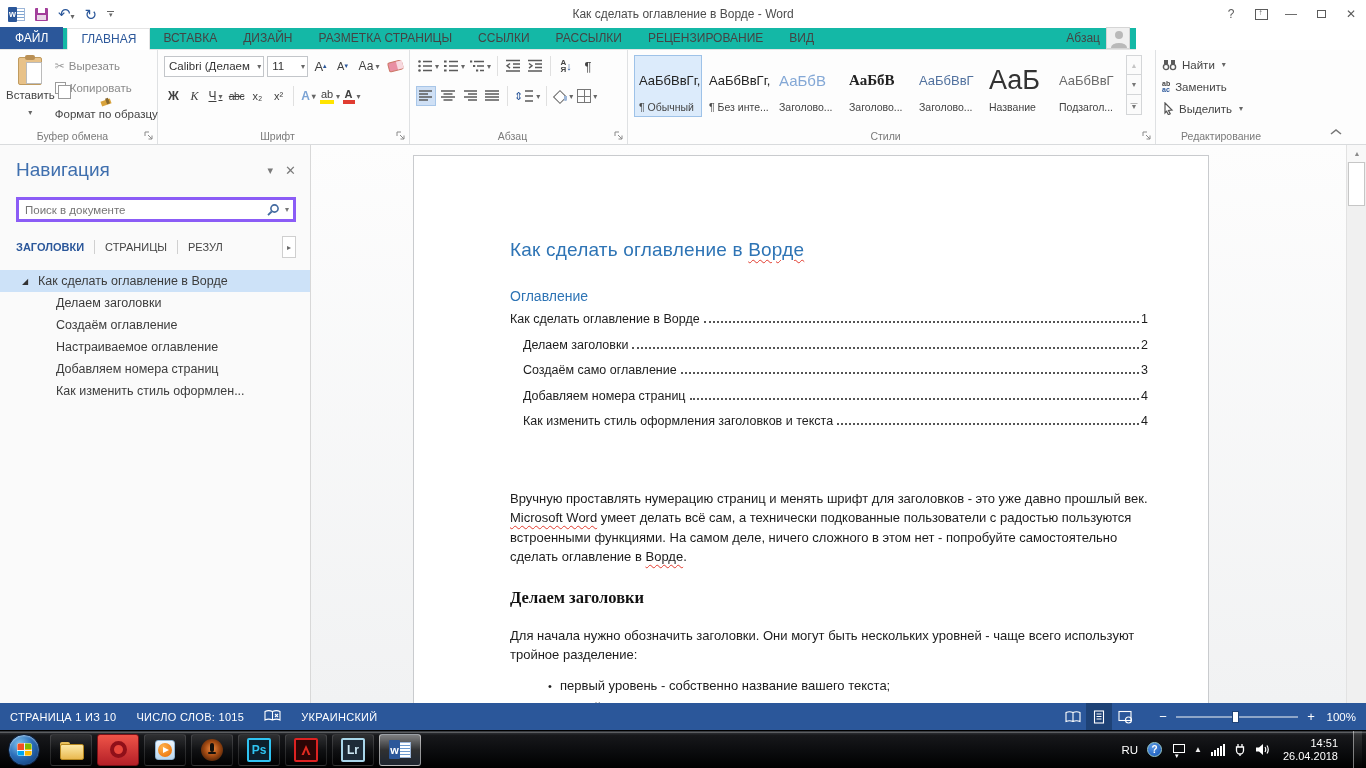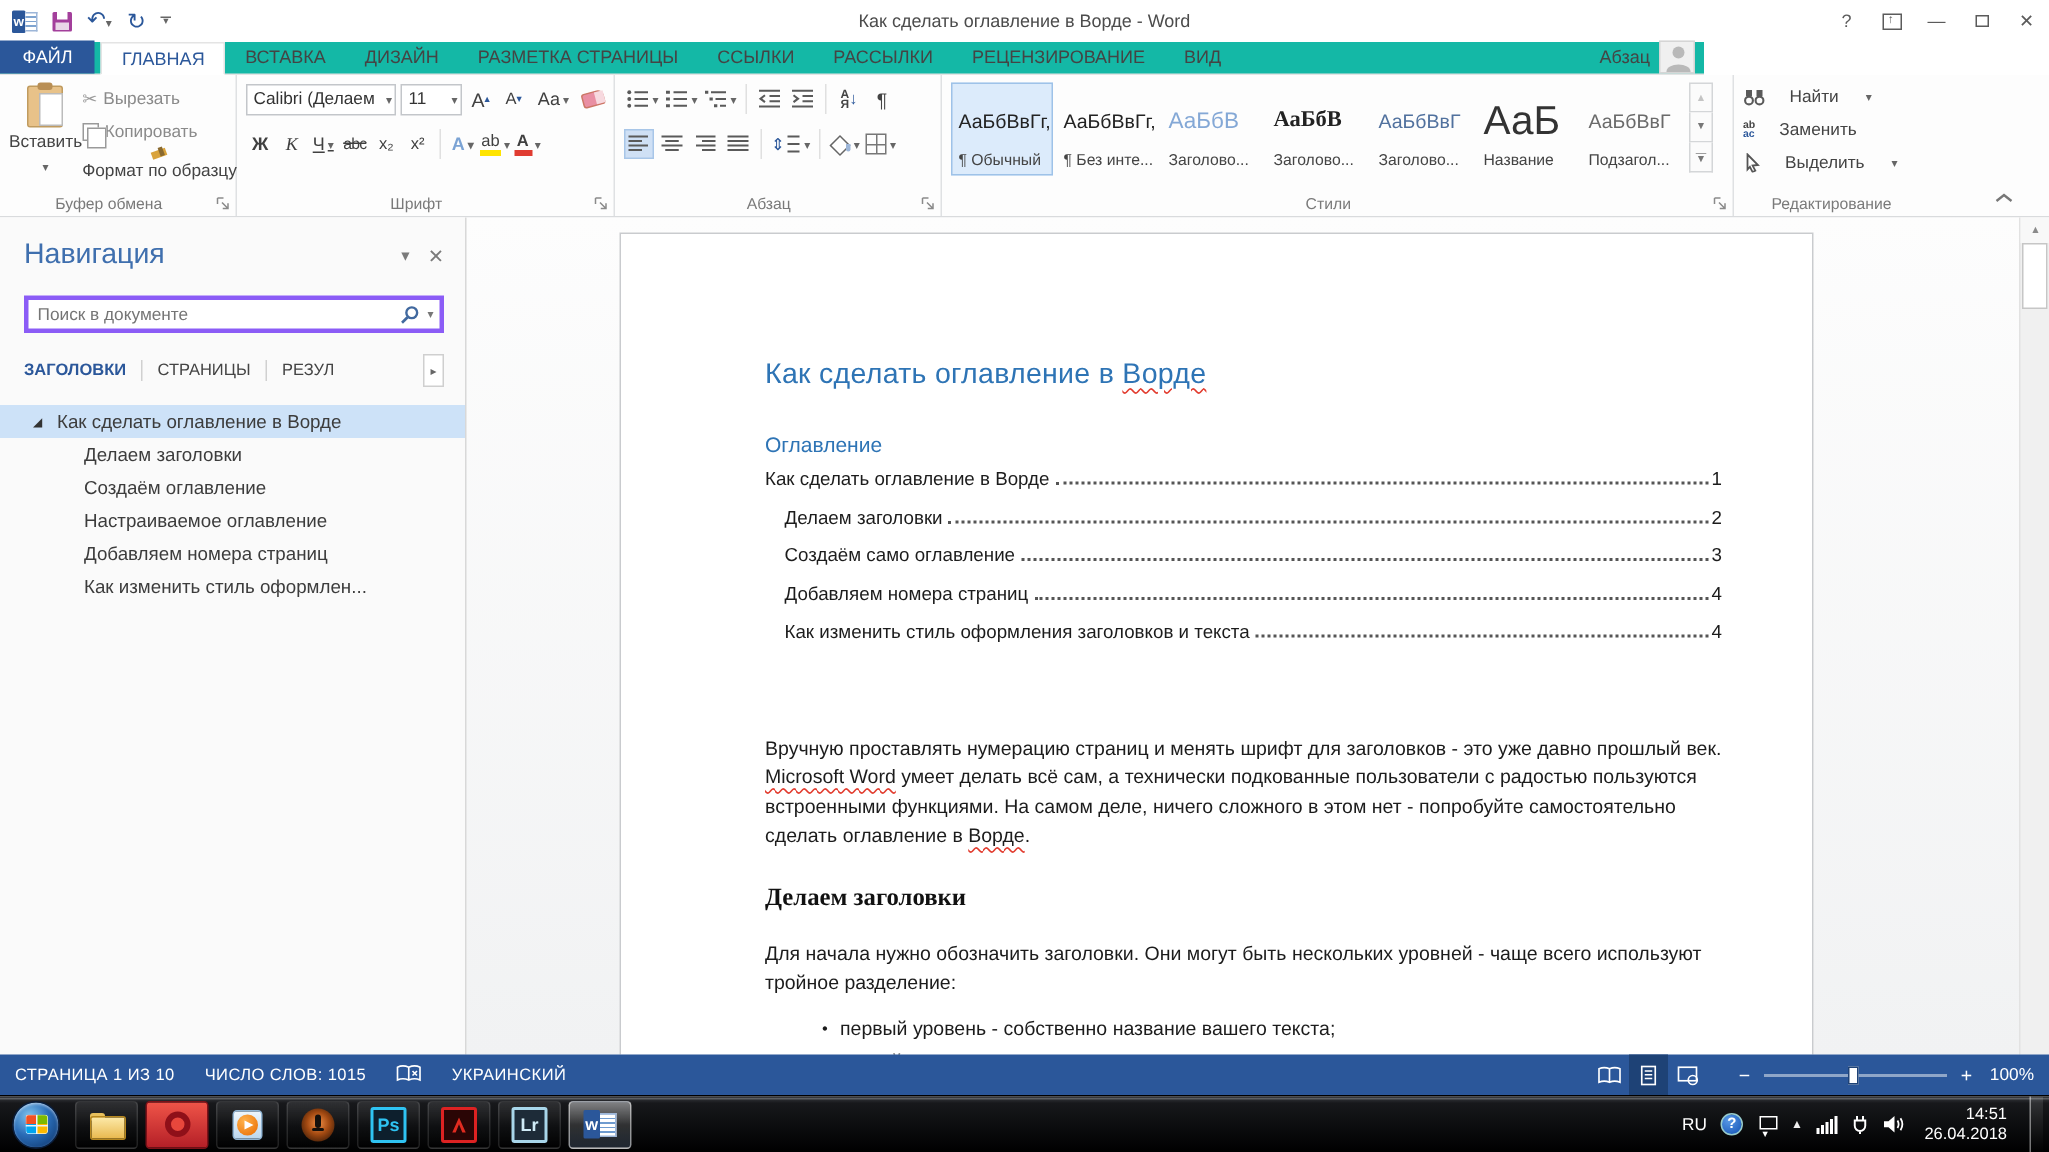--- a/index.html
+++ b/index.html
@@ -122,21 +122,21 @@
   .st-title { font-size:27px; color:#333; font-family:"Liberation Sans",sans-serif; }
   .st-sub { color:#6a6a6a; }
   .style-scroll { width:16px; margin-left:4px; display:flex; flex-direction:column; padding-top:2px; }
   .ssbtn { height:20px; border:1px solid #d4d6d8; background:#fbfbfb; display:flex; align-items:center; justify-content:center; font-size:7px; color:#777; }
   .ssbtn + .ssbtn { border-top:none; }
   .ssbtn.dim { color:#c4c4c4; }
   .ssbtn.more { flex-direction:column; line-height:4px; }
 
   
   .g-edit { width:142px; display:flex; flex-direction:column; gap:1px; padding-top:4px; }
-  .editrow { display:flex; align-items:center; gap:16px; height:21px; font-size:11.5px; color:#444; }
+  .editrow { display:flex; align-items:center; gap:5px; height:21px; font-size:11.5px; color:#444; }
   .binoc { width:15px; height:12px; }
   .binoc circle { fill:none; stroke:#5a5a5a; stroke-width:1.4; }
   .binoc rect { fill:#5a5a5a; }
   .repl-ic { font-size:7px; line-height:6px; display:flex; flex-direction:column; color:#444; font-weight:bold; }
   .repl-ic .b2 { color:#2b579a; }
   .selarrow { width:12px; height:13px; }
   .selarrow path { fill:#fff; stroke:#555; stroke-width:1.2; }
   .collapse-rib { position:absolute; right:22px; bottom:6px; width:16px; height:12px; }
   .collapse-rib path { stroke:#777; stroke-width:1.6; fill:none; }
 

